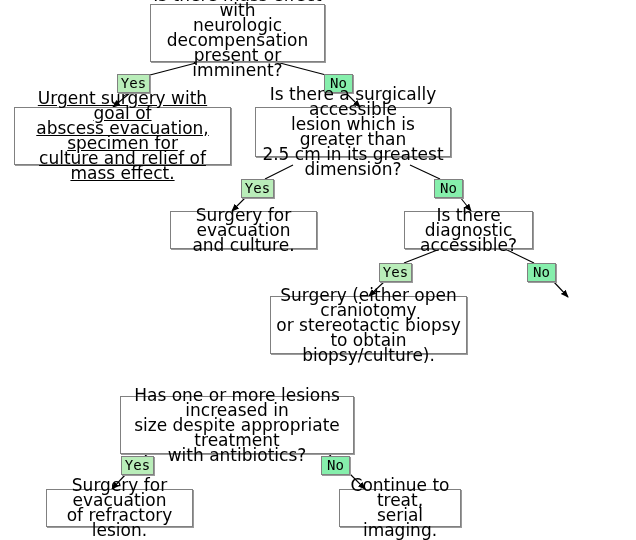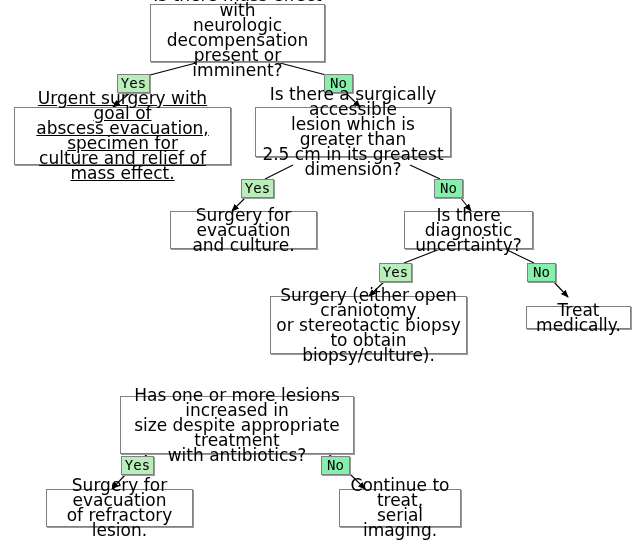--- a/index.html
+++ b/index.html
@@ -121,31 +121,30 @@
 2.5 cm in its greatest dimension?</div>
 
   <div class="elabel yes" style="left:241px; top:179px; width:33px; height:19px;">Yes</div>
 
   <div class="elabel no" style="left:434px; top:179px; width:29px; height:19px;">No</div>
 
   <div class="node" style="left:170px; top:211px; width:147px; height:38px;">Surgery for evacuation
 and culture.</div>
 
   <div class="node" style="left:404px; top:211px; width:129px; height:38px;">Is there diagnostic
-uncertainty?</div>
+accessible?</div>
 
   <div class="elabel yes" style="left:379px; top:263px; width:33px; height:19px;">Yes</div>
 
   <div class="elabel no" style="left:527px; top:263px; width:29px; height:19px;">No</div>
 
   <div class="node" style="left:270px; top:296px; width:197px; height:58px;">Surgery (either open craniotomy
 or stereotactic biopsy to obtain
 biopsy/culture).</div>
 
-  <div class="node" style="left:526px; top:306px; width:105px; height:23px;">Treat medically.</div>
 
   <div class="node" style="left:120px; top:396px; width:234px; height:58px;">Has one or more lesions increased in
 size despite appropriate treatment
 with antibiotics?</div>
 
   <div class="elabel yes" style="left:121px; top:456px; width:33px; height:19px;">Yes</div>
 
   <div class="elabel no" style="left:321px; top:456px; width:29px; height:19px;">No</div>
 
   <div class="node" style="left:46px; top:489px; width:147px; height:38px;">Surgery for evacuation

